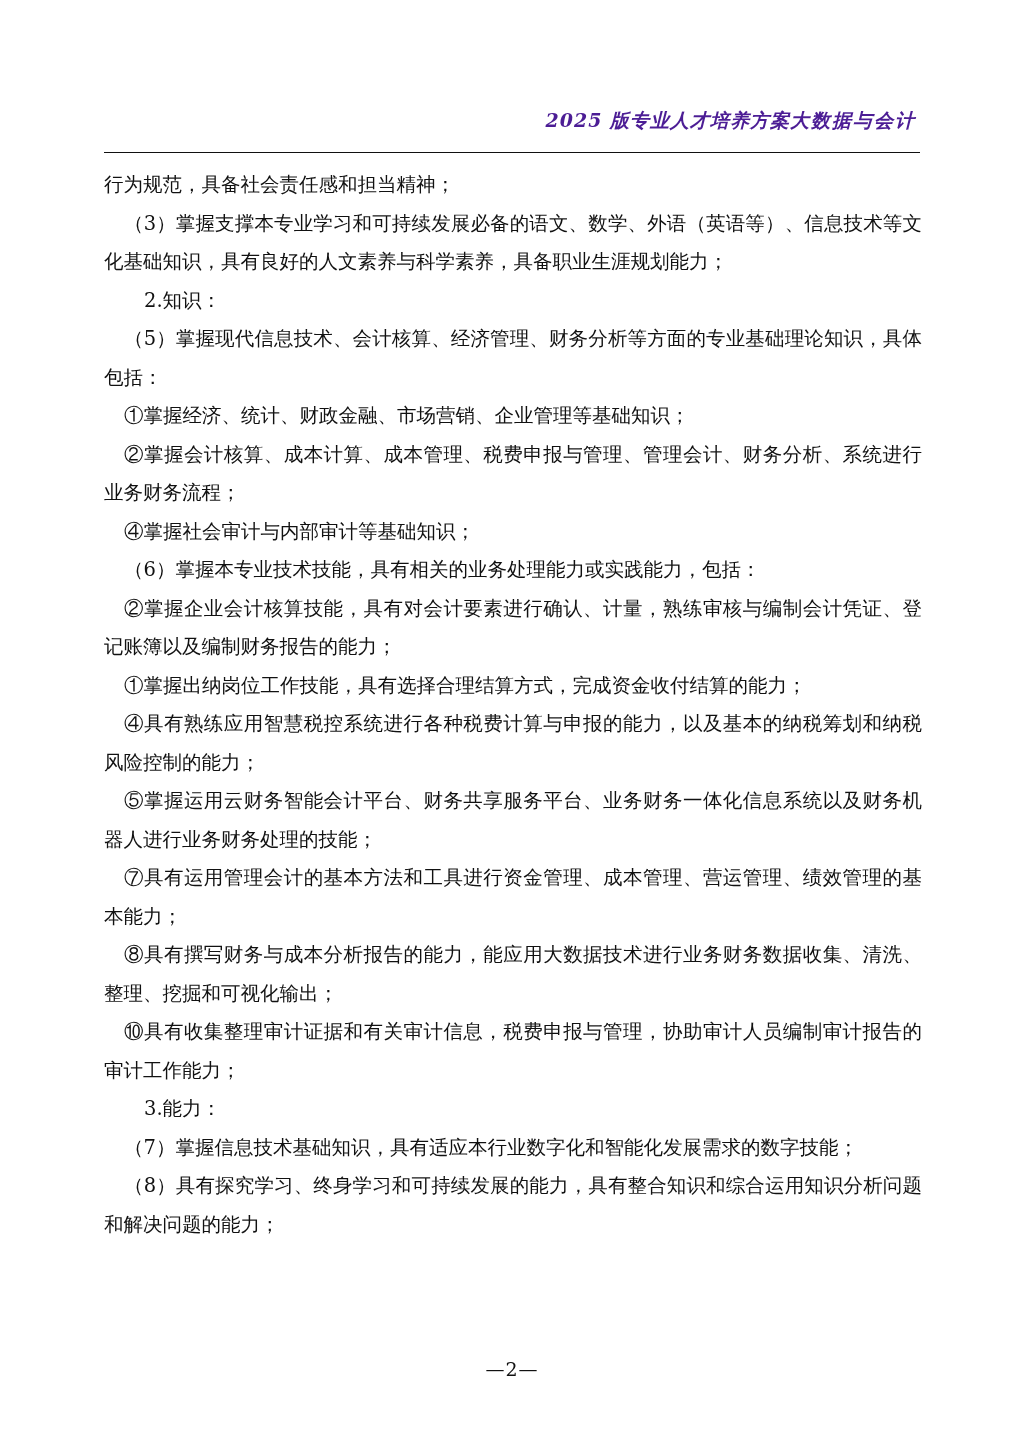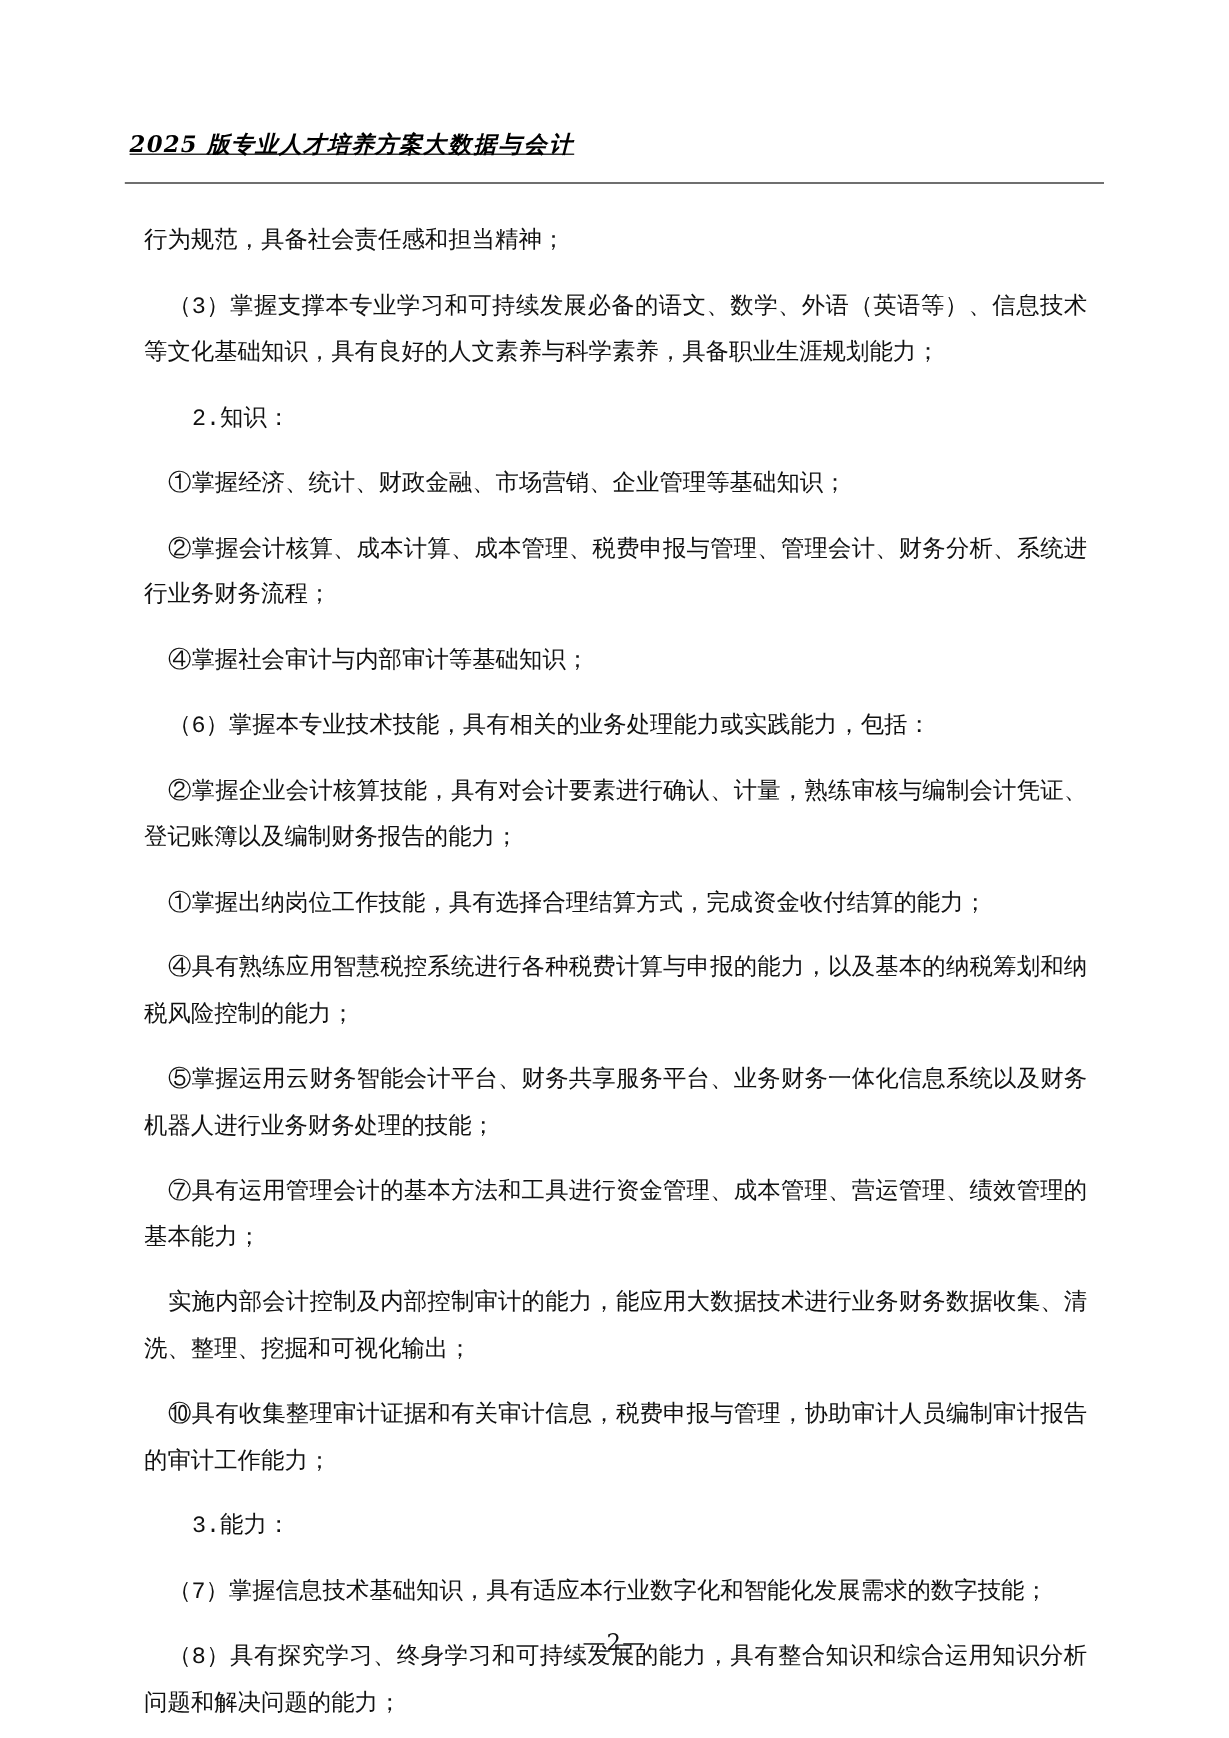--- a/index.html
+++ b/index.html
@@ -23,28 +23,27 @@
     height: 1448px;
     box-sizing: border-box;
     padding: 0;
   }
   .header {
     position: absolute;
     left: 108px;
     top: 108px;
     width: 808px;
     display: flex;
-    justify-content: flex-start;
+    justify-content: flex-end;
     align-items: flex-end;
     font-family: "DejaVu Serif", "Liberation Serif", serif;
     font-weight: 700;
     font-size: 19px;
     letter-spacing: 1px;
-    color: #000000;
-    text-decoration: underline;
+    color: #4c1d95;
   }
   .header-left {
     font-style: italic;
     font-weight: 700;
   }
   .header-right {
     font-style: italic;
     font-weight: 700;
     letter-spacing: 2px;
   }
@@ -60,25 +59,24 @@
     left: 104px;
     top: 166px;
     width: 818px;
     font-size: 19.5px;
     line-height: 38.5px;
     color: #111;
     text-align: justify;
     text-justify: inter-ideograph;
   }
   .body p {
-    margin: 16px;
+    margin: 0;
     padding: 0;
     text-align: justify;
     text-justify: inter-ideograph;
-    font-family: Liberation Mono, monospace;
   }
   .ind1 { text-indent: 0; }
   .ind2 { text-indent: 20px; }
   .ind-num { text-indent: 40px; }
   .footer {
     position: absolute;
     left: 0;
     top: 1358px;
     width: 1024px;
     text-align: center;
@@ -95,30 +93,31 @@
   <div class="header">
     <span class="header-left">2025 版专业人才培养方案</span>
     <span class="header-right">大数据与会计</span>
   </div>
   <div class="header-rule"></div>
 
   <div class="body">
     <p class="ind1">行为规范，具备社会责任感和担当精神；</p>
     <p class="ind2">（3）掌握支撑本专业学习和可持续发展必备的语文、数学、外语（英语等）、信息技术等文化基础知识，具有良好的人文素养与科学素养，具备职业生涯规划能力；</p>
     <p class="ind-num">2.知识：</p>
+    <p class="ind2">（5）掌握现代信息技术、会计核算、经济管理、财务分析等方面的专业基础理论知识，具体包括：</p>
     <p class="ind2">①掌握经济、统计、财政金融、市场营销、企业管理等基础知识；</p>
     <p class="ind2">②掌握会计核算、成本计算、成本管理、税费申报与管理、管理会计、财务分析、系统进行业务财务流程；</p>
     <p class="ind2">④掌握社会审计与内部审计等基础知识；</p>
     <p class="ind2">（6）掌握本专业技术技能，具有相关的业务处理能力或实践能力，包括：</p>
     <p class="ind2">②掌握企业会计核算技能，具有对会计要素进行确认、计量，熟练审核与编制会计凭证、登记账簿以及编制财务报告的能力；</p>
     <p class="ind2">①掌握出纳岗位工作技能，具有选择合理结算方式，完成资金收付结算的能力；</p>
     <p class="ind2">④具有熟练应用智慧税控系统进行各种税费计算与申报的能力，以及基本的纳税筹划和纳税风险控制的能力；</p>
     <p class="ind2">⑤掌握运用云财务智能会计平台、财务共享服务平台、业务财务一体化信息系统以及财务机器人进行业务财务处理的技能；</p>
     <p class="ind2">⑦具有运用管理会计的基本方法和工具进行资金管理、成本管理、营运管理、绩效管理的基本能力；</p>
-    <p class="ind2">实施内部会计控制及内部控制审计的能力，能应用大数据技术进行业务财务数据收集、清洗、整理、挖掘和可视化输出；</p>
+    <p class="ind2">⑧具有撰写财务与成本分析报告的能力，能应用大数据技术进行业务财务数据收集、清洗、整理、挖掘和可视化输出；</p>
     <p class="ind2">⑩具有收集整理审计证据和有关审计信息，税费申报与管理，协助审计人员编制审计报告的审计工作能力；</p>
     <p class="ind-num">3.能力：</p>
     <p class="ind2">（7）掌握信息技术基础知识，具有适应本行业数字化和智能化发展需求的数字技能；</p>
     <p class="ind2">（8）具有探究学习、终身学习和可持续发展的能力，具有整合知识和综合运用知识分析问题和解决问题的能力；</p>
 
   </div>
 
   <div class="footer">—2—</div>
 
 </div>

